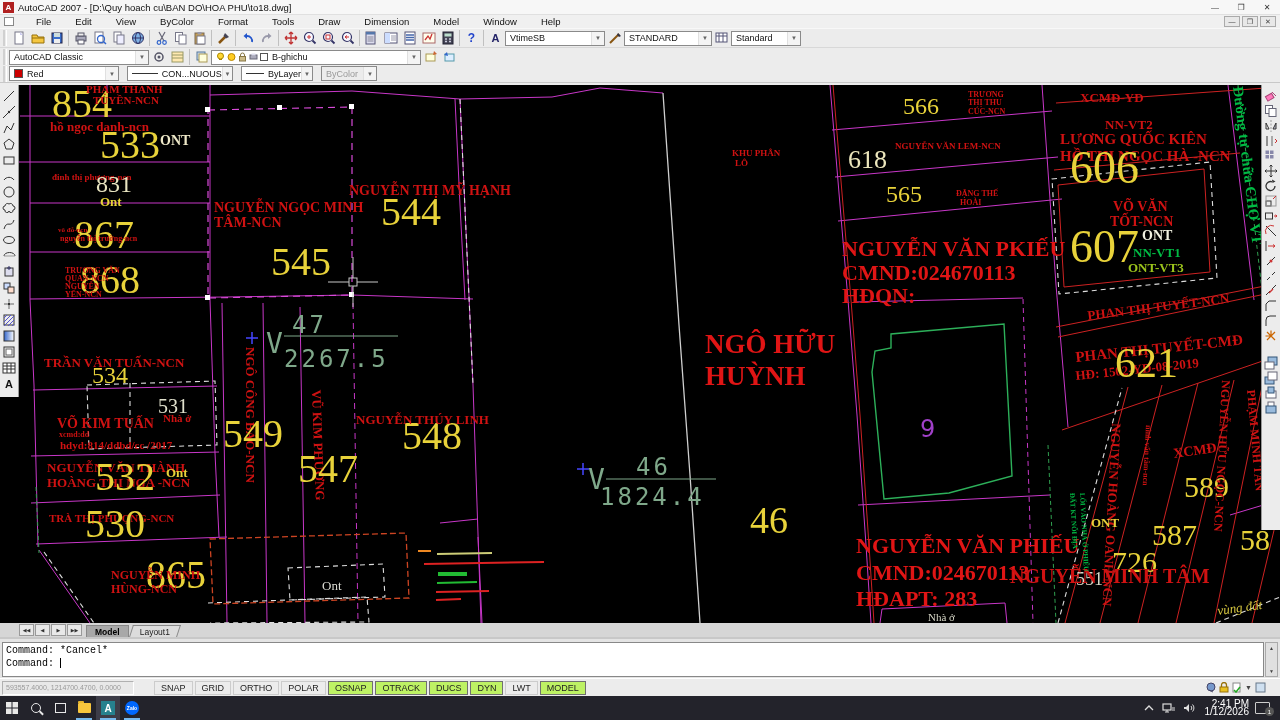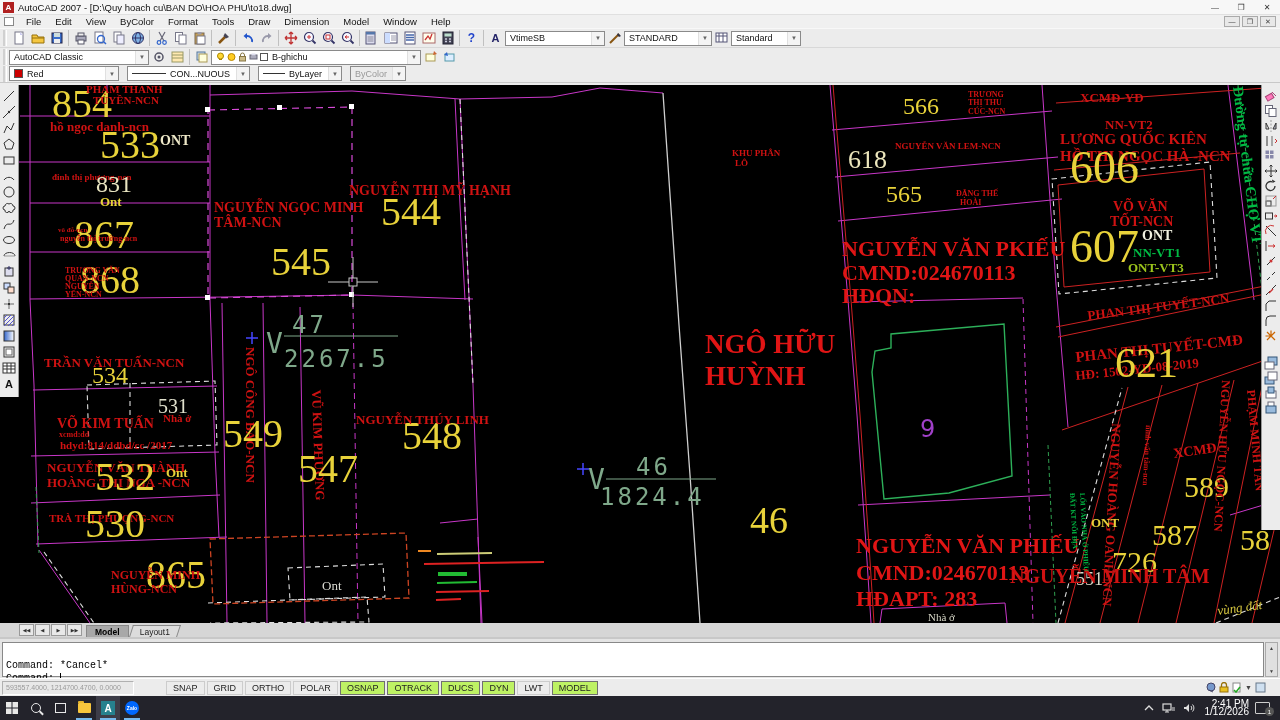--- a/index.html
+++ b/index.html
@@ -3,21 +3,21 @@
 <meta charset="utf-8">
 <style>
 *{margin:0;padding:0;box-sizing:border-box;}
 html,body{width:1280px;height:720px;overflow:hidden;font-family:"Liberation Sans",sans-serif;background:#ececec;}
 #titlebar{position:absolute;top:0;left:0;width:1280px;height:15px;background:#f7f7f7;display:flex;align-items:center;font-size:9.5px;color:#111;border-bottom:1px solid #e0e0e0;}
 #titlebar .appicon{width:11px;height:11px;margin:0 4px 0 3px;background:#b02020;display:flex;align-items:center;justify-content:center;color:#fff;font-size:8px;font-weight:bold;}
 #titlebar .wbtns{margin-left:auto;display:flex;height:100%;}
 #titlebar .wbtn{width:26px;height:100%;display:flex;align-items:center;justify-content:center;font-size:8px;color:#333;}
 #menubar{position:absolute;top:15px;left:0;width:1280px;height:13px;background:#f0f0f0;display:flex;align-items:center;font-size:9.5px;color:#111;}
 #menubar .dwgicon{width:10px;height:9px;margin:0 5px 0 4px;background:#fff;border:1px solid #888;}
-#menubar .mitem{padding:0 7px;}
+#menubar .mitem{padding:0 7px;margin-left:10px;}
 #menubar .mdibtns{margin-left:auto;display:flex;margin-right:4px;}
 #menubar .mdibtn{width:16px;height:11px;border:1px solid #aaa;background:#e8e8e8;font-size:7px;display:flex;align-items:center;justify-content:center;margin-left:2px;color:#444;}
 .tbrow{position:absolute;left:0;width:1280px;background:#ececec;display:flex;align-items:center;}
 #tb1{top:28px;height:20px;border-top:1px solid #f8f8f8;border-bottom:1px solid #d8d8d8;}
 #tb2{top:48px;height:19px;border-bottom:1px solid #d8d8d8;}
 #tb3{top:65px;height:18px;border-bottom:1px solid #c8c8c8;}
 .tbtn{width:19px;height:18px;display:flex;align-items:center;justify-content:center;}
 .tsep{width:1px;height:16px;background:#c0c0c0;margin:0 2px;}
 .grip{width:4px;height:16px;border-left:2px solid #d0d0d0;border-right:1px solid #fff;margin:0 2px 0 3px;}
 .combo{height:15px;background:#fff;border:1px solid #8a8a8a;font-size:9px;display:flex;align-items:center;color:#111;position:relative;padding-left:4px;}
@@ -32,26 +32,26 @@
 #righttools .ltb{height:15px;}
 #righttools .tgap{height:12px;flex:none;}
 #tabbar{position:absolute;top:623px;left:0;width:1280px;height:14px;background:#d6d6d6;display:flex;align-items:flex-end;font-size:8.5px;}
 .navbtn{width:15px;height:12px;background:#e8e8e8;border:1px solid #999;display:flex;align-items:center;justify-content:center;font-size:5px;color:#333;margin-left:1px;}
 .navbtns{display:flex;margin:0 4px 1px 18px;}
 .tab{padding:1px 8px;border:1px solid #888;border-bottom:none;height:12px;display:flex;align-items:center;}
 .tab.active{background:#a8a8a8;font-weight:bold;color:#000;}
 .tab.inactive{background:#dcdcdc;color:#222;transform:skewX(-18deg);margin-left:2px;}
 .tab.inactive span{transform:skewX(18deg);}
 #cmdwrap{position:absolute;top:637px;left:0;width:1280px;height:41px;background:#e4e4e4;border-top:2px solid #c8c8c8;}
-#cmdbox{position:absolute;top:3px;left:2px;right:16px;bottom:1px;background:#fff;border:1px solid #888;font-family:"Liberation Mono",monospace;font-size:10px;color:#000;padding:16px 3px;line-height:13px;}
+#cmdbox{position:absolute;top:3px;left:2px;right:16px;bottom:1px;background:#fff;border:1px solid #888;font-family:"Liberation Mono",monospace;font-size:10px;color:#000;padding:1px 3px;line-height:13px;}
 #cmdvsb{position:absolute;top:3px;right:2px;width:13px;bottom:1px;background:#e0e0e0;border:1px solid #aaa;display:flex;flex-direction:column;justify-content:space-between;align-items:center;font-size:5px;color:#444;padding:2px 0;}
 .cursor{display:inline-block;width:1px;height:10px;background:#000;vertical-align:middle;}
 #statusbar{position:absolute;top:678px;left:0;width:1280px;height:18px;background:#ececec;display:flex;align-items:center;font-size:9px;color:#222;border-top:1px solid #fff;}
 #coords{width:132px;height:14px;margin-left:2px;background:#e8e8e8;border:1px solid #b0b0b0;border-right-color:#fff;border-bottom-color:#fff;color:#999;font-size:7px;display:flex;align-items:center;padding-left:3px;white-space:nowrap;overflow:hidden;}
-#toggles{display:flex;margin-left:32px;}
+#toggles{display:flex;margin-left:20px;}
 .toggle{height:14px;padding:0 6px;display:flex;align-items:center;justify-content:center;margin-right:2px;}
 .toggle.on{border:1px solid #707070;background:#bef264;}
 .toggle.off{border:1px solid #cccccc;background:#ececec;}
 #sbright{margin-left:auto;display:flex;align-items:center;margin-right:14px;}
 #sbright .sic{margin-left:3px;display:flex;align-items:center;}
 #taskbar{position:absolute;top:696px;left:0;width:1280px;height:24px;background:#23232b;display:flex;align-items:center;color:#fff;}
 .tico{width:24px;height:24px;display:flex;align-items:center;justify-content:center;position:relative;}
 .tico.open:after{content:"";position:absolute;bottom:0;left:4px;right:4px;height:2px;background:#76b9ed;}
 .tico.active{background:#3d3d48;}
 .searchico{width:10px;height:10px;border:1.5px solid #e8e8e8;border-radius:50%;position:relative;}
@@ -345,27 +345,27 @@
 </div>
 
 <div id="tb3" class="tbrow">
   <div class="grip"></div>
   <div class="combo" style="width:110px;">
     <span class="swatch"></span>
     <span>Red</span>
       <span class="chev">▼</span>
   </div>
   <div style="width:8px;"></div>
-  <div class="combo" style="width:123px;">
+  <div class="combo" style="width:106px;">
     <span class="ltline"></span>
       <span>CON...NUOUS</span>
       <span class="chev">▼</span>
   </div>
   <div style="width:8px;"></div>
-  <div class="combo" style="width:84px;">
+  <div class="combo" style="width:72px;">
     <span class="ltline" style="width:22px;"></span>
       <span>ByLayer</span>
       <span class="chev">▼</span>
   </div>
   <div style="width:8px;"></div>
   <div class="combo" style="width:56px;background:#ececec;color:#999;">
     <span>ByColor</span>
       <span class="chev">▼</span>
   </div>
 </div>

